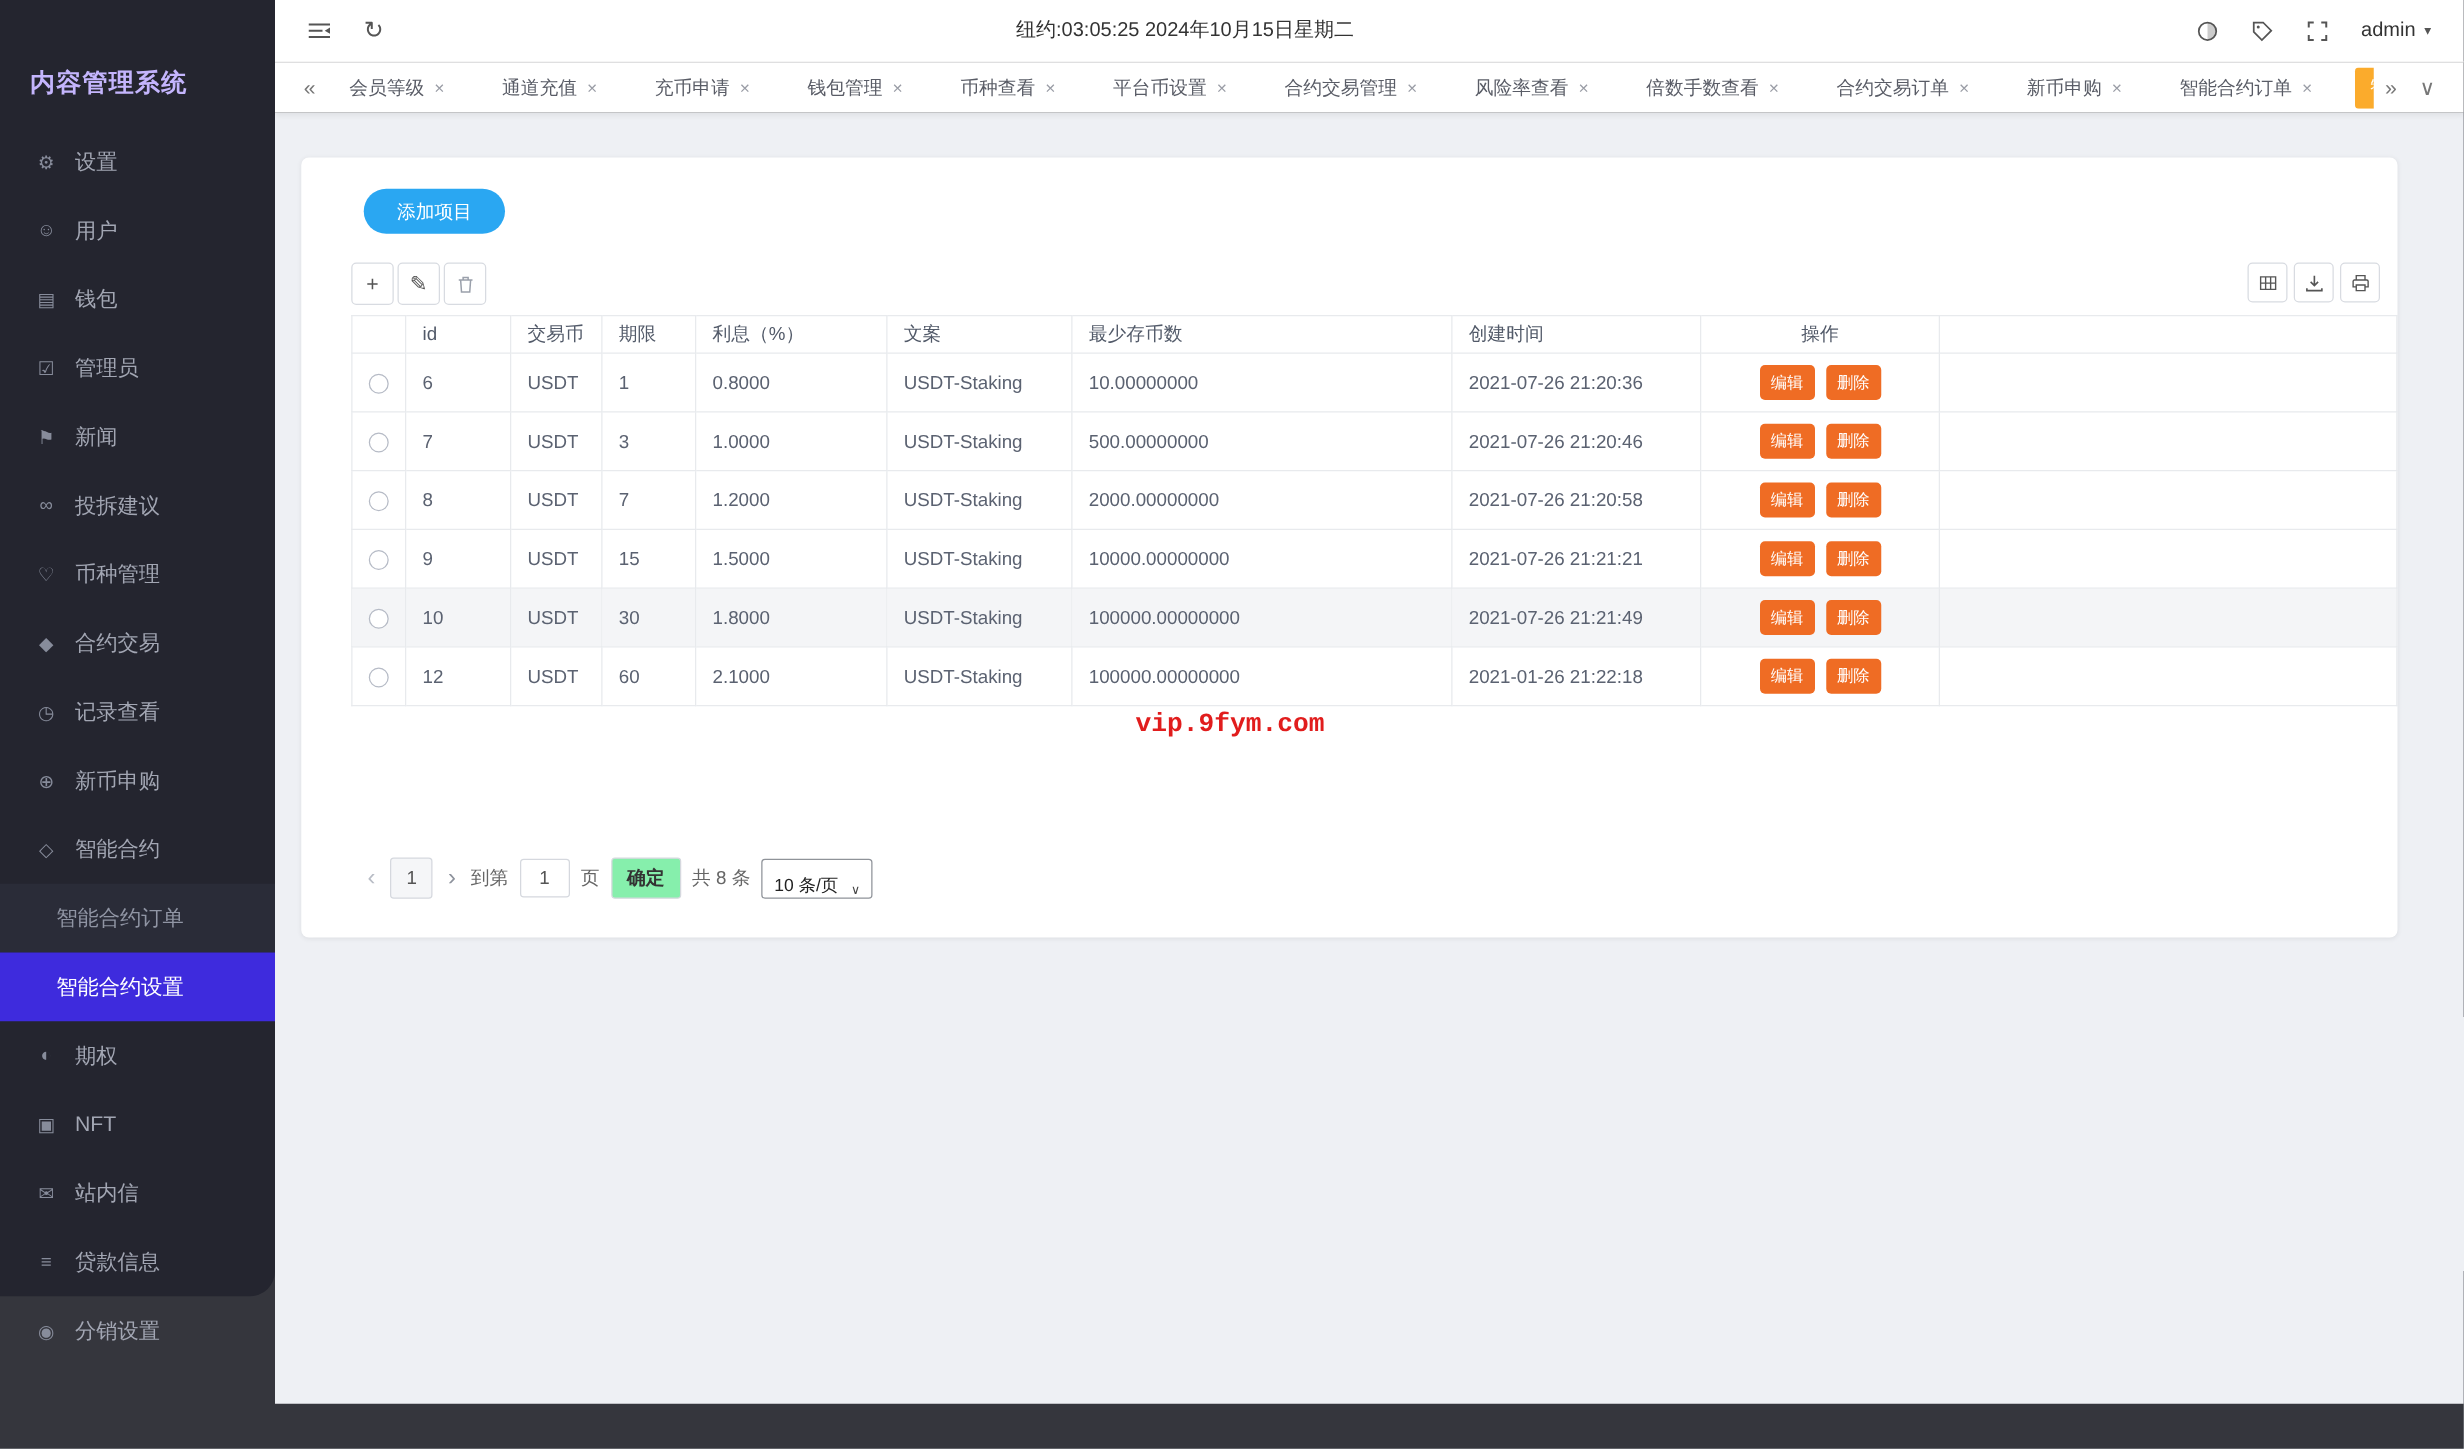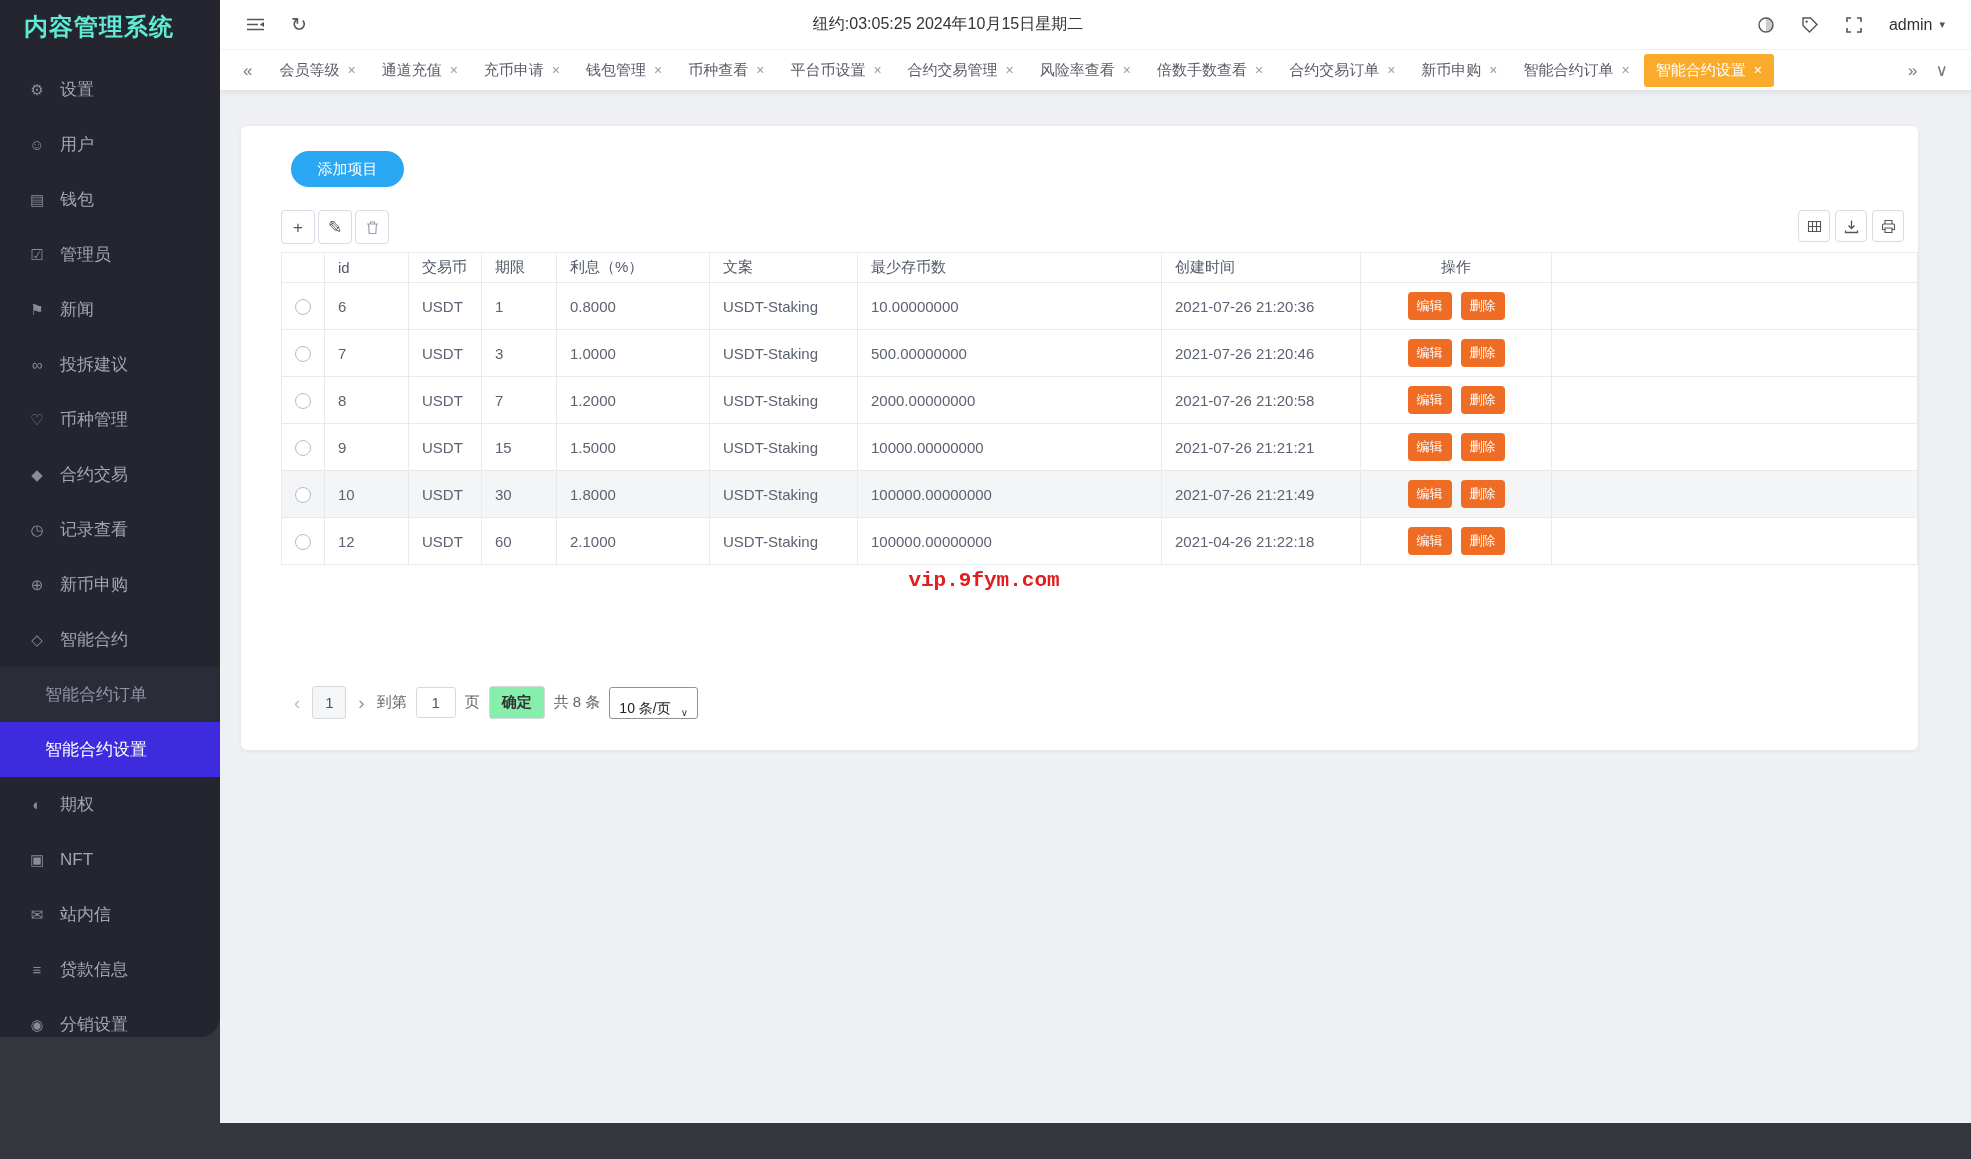--- a/index.html
+++ b/index.html
@@ -6,22 +6,22 @@
   html,body { width:1971px; height:1159px; }
   body {
     background:var(--page-bg,#35363d);
     font-family:"Liberation Sans", sans-serif;
     position:relative; overflow:hidden;
   }
 
   
   .sidebar { position:absolute; left:0; top:0; width:220px; height:1037px;
     background:var(--sidebar-bg,#24252f); border-radius:0 0 20px 0; z-index:5; }
-  .logo { height:54px; line-height:54px; padding-left:24px; color:#5eead4;
-    font-size:24px; font-weight:bold; letter-spacing:1px; white-space:nowrap; }
+  .logo { height:54px; line-height:54px; padding-left:24px; color:#c4b5fd;
+    font-size:20px; font-weight:bold; letter-spacing:1px; white-space:nowrap;margin-top:40px; }
   .menu { padding-top:8px; }
   .side-item { height:55px; display:flex; align-items:center; padding-left:28px;
     color:#a2a6b3; font-size:17px; cursor:pointer; gap:14px; white-space:nowrap; }
   .side-item .side-icon { width:18px; font-size:15px; color:#878c9b; text-align:center; flex:0 0 18px; }
   .side-item.sub { padding-left:45px; background:#2a2c38; color:#9095a4; }
   .side-item.sub.active { background:var(--active-menu,#3e2bdd); color:#fff; }
 
   
   .topbar { position:absolute; left:220px; top:0; width:1751px; height:50px;
     background:#fff; display:flex; align-items:center; padding:0 26px;
@@ -33,21 +33,21 @@
   .tb-right { margin-left:auto; display:flex; align-items:center; gap:26px; }
   .tb-right .tb-icon { margin-right:0; }
   .user { font-size:16px; color:#333; display:flex; align-items:center; gap:7px; cursor:pointer; }
   .caret { font-size:11px; color:#555; }
 
   
   .tabbar { position:absolute; left:220px; top:50px; width:1751px; height:40px;
     background:#fff; display:flex; align-items:center; padding:0 14px;
     box-shadow:0 3px 5px rgba(0,0,0,0.07); z-index:3; }
   .tab-nav { color:#777; font-size:17px; cursor:pointer; padding:0 9px; line-height:1; }
-  .tabs { display:flex; align-items:flex-start; flex:1; margin-left:6px; overflow:hidden; }
+  .tabs { display:flex; align-items:flex-start; flex:1; margin-left:6px; overflow:hidden;gap:20px; }
   .tab { display:flex; align-items:center; gap:8px; padding:7px 12px; font-size:15px;
     color:#595c66; border-radius:3px; cursor:pointer; white-space:nowrap; margin-right:2px; }
   .tab-close { color:#9a9da6; font-size:14px; line-height:1; }
   .tab.active { background:var(--active-tab,#fbab2c); color:#fff; }
   .tab.active .tab-close { color:#fff; }
 
   
   .content { position:absolute; left:220px; top:90px; width:1751px; height:1033px;
     background:#eef0f4; }
   .card { position:relative; margin:36px 53px 0 21px; width:1677px; height:624px;
@@ -403,21 +403,21 @@
               <td class="filler"></td>
             </tr>
             <tr>
               <td class="radio-col"><span class="radio"></span></td>
               <td>12</td>
               <td>USDT</td>
               <td>60</td>
               <td>2.1000</td>
               <td>USDT-Staking</td>
               <td>100000.00000000</td>
-              <td>2021-04-26 21:22:18</td>
+              <td>2021-01-26 21:22:18</td>
               <td class="actions-col"><button class="act-btn edit">编辑</button><button class="act-btn del">删除</button></td>
               <td class="filler"></td>
             </tr>
           </tbody>
       </table>
 
       <div class="pager">
         <span class="pg-arrow">‹</span>
         <span class="pg-num">1</span>
         <span class="pg-arrow next">›</span>

